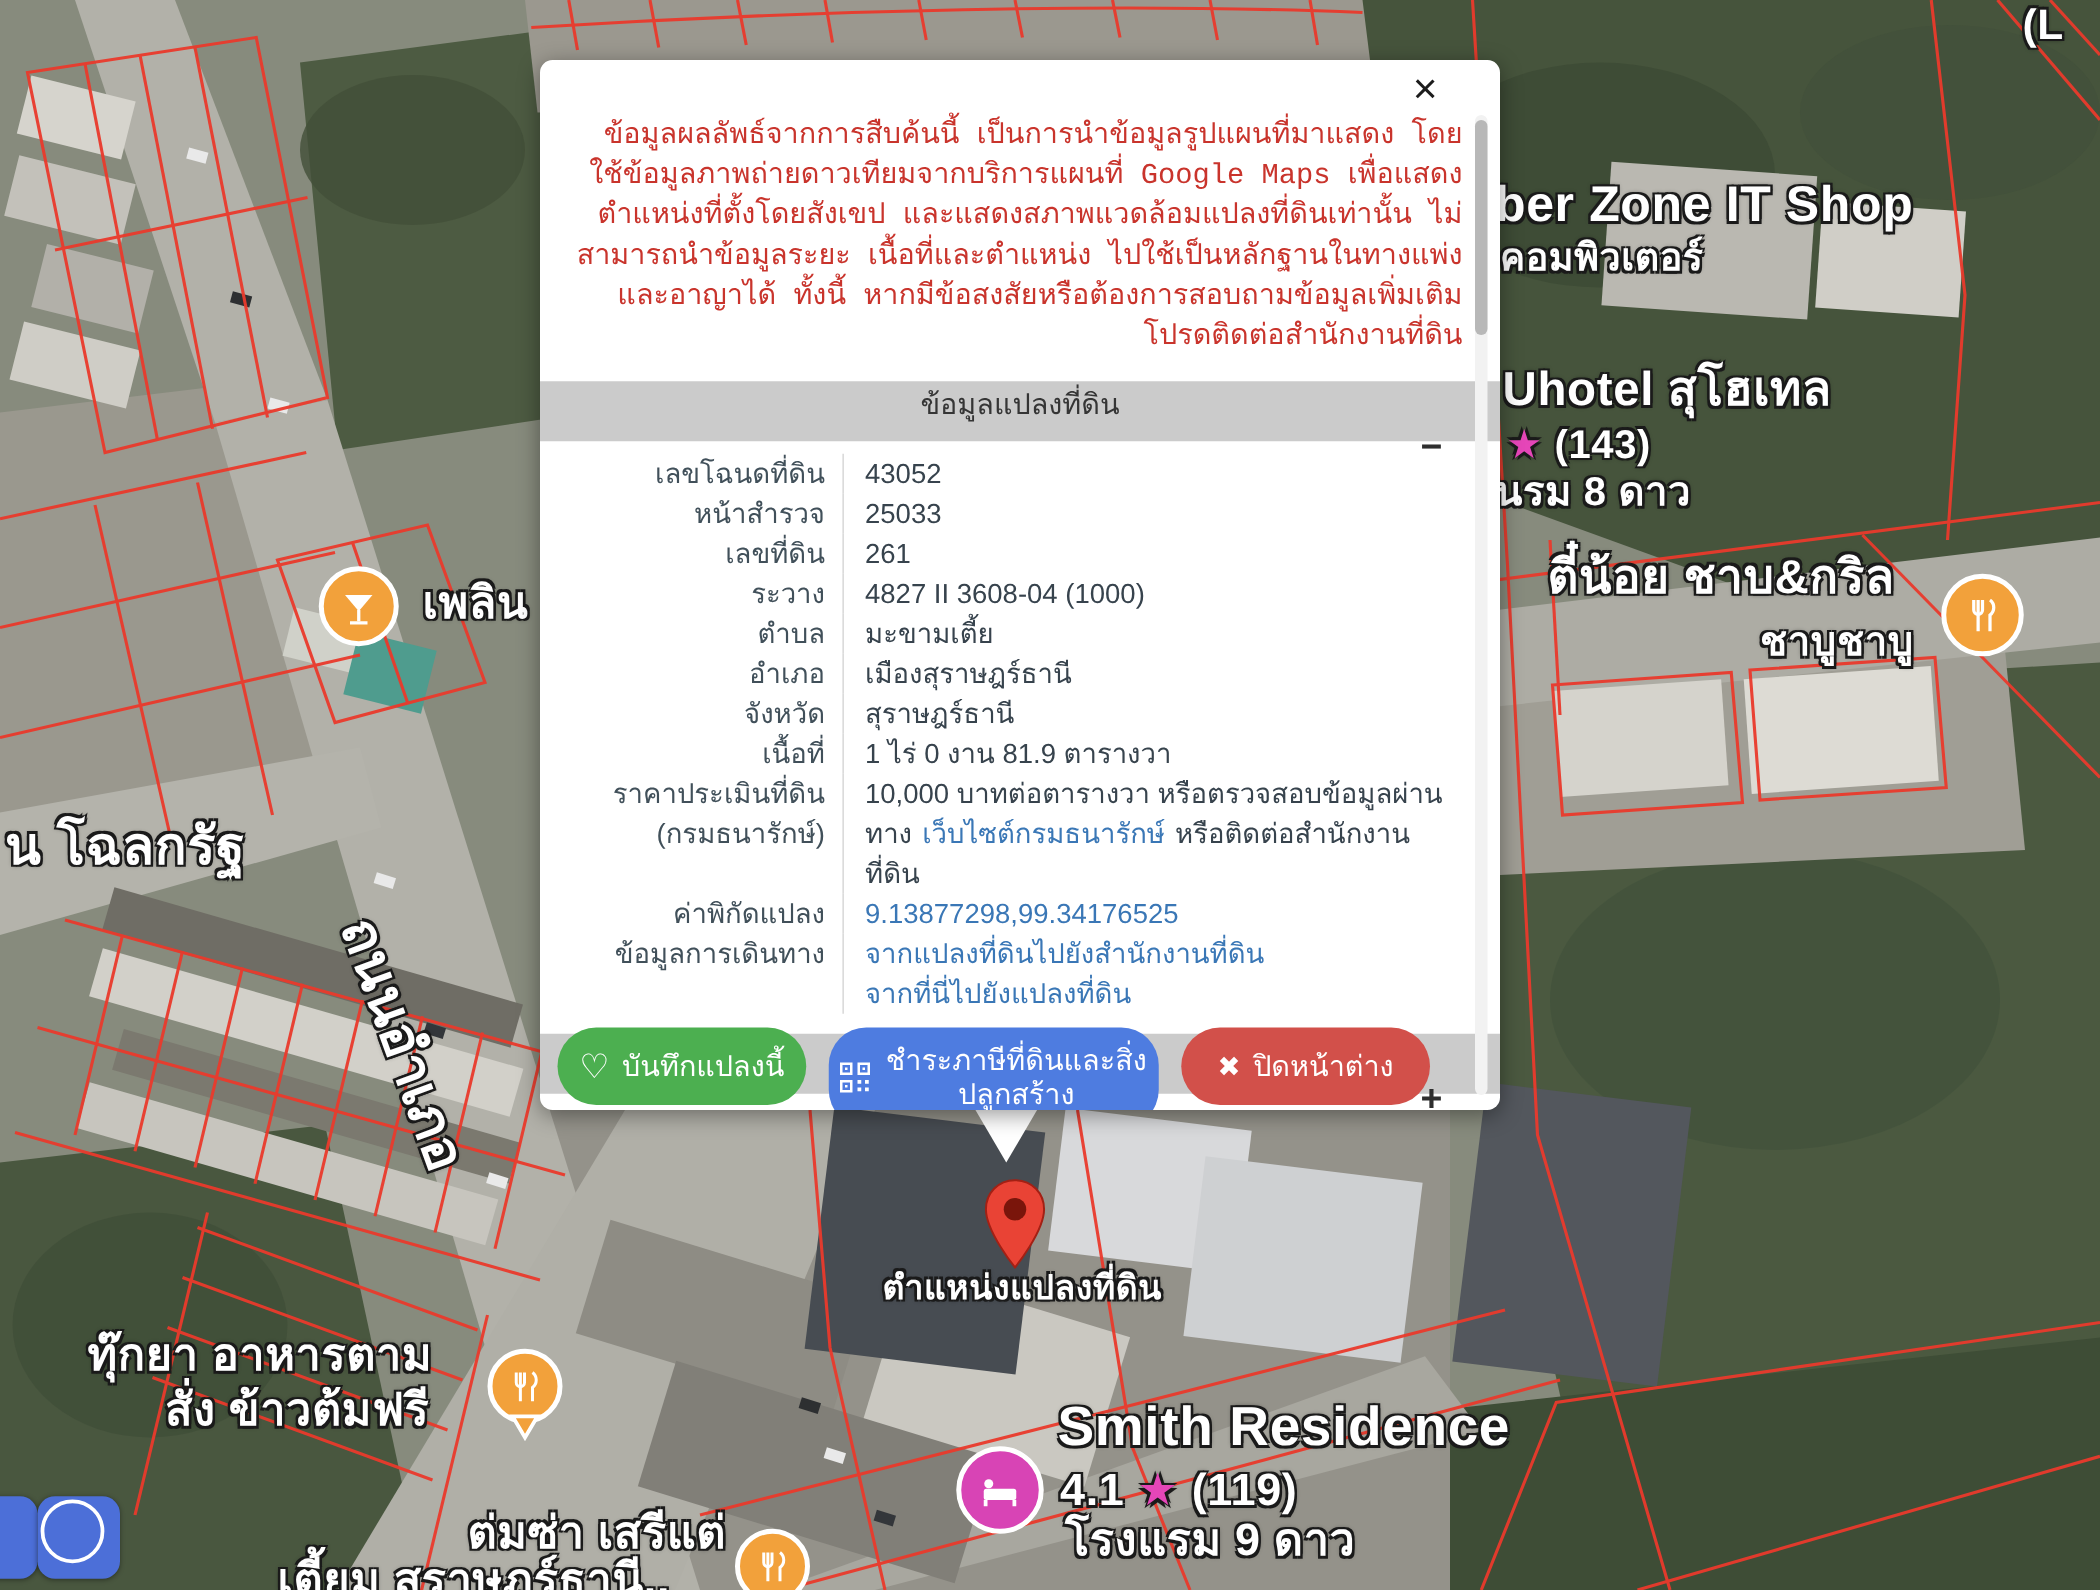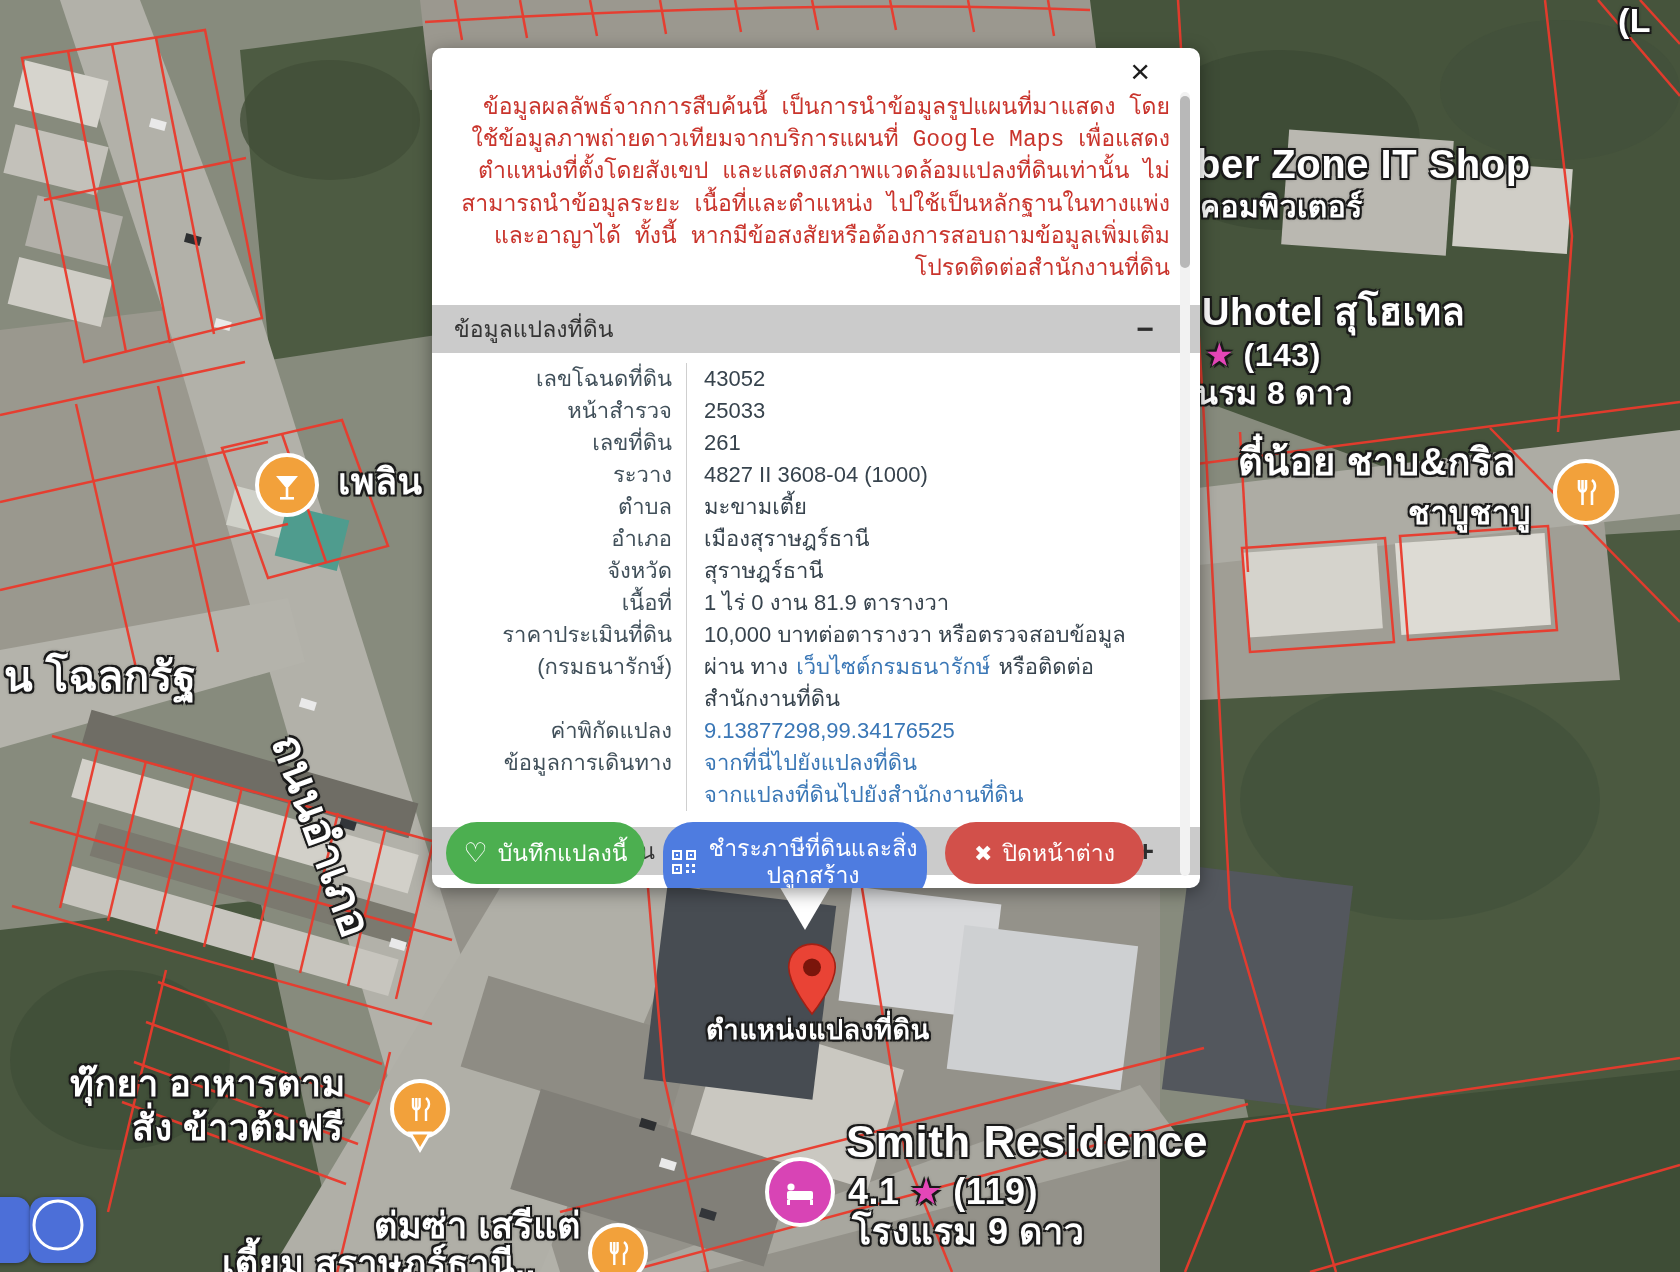--- a/index.html
+++ b/index.html
@@ -38,26 +38,26 @@
     cursor:pointer;z-index:3;font-weight:400;
   }
   .mscroll{position:absolute;top:44px;bottom:12px;right:10px;width:10px;background:#f2f2f2;border-radius:5px;z-index:3;}
   .mthumb{position:absolute;top:4px;left:0;width:10px;height:172px;background:#b8b8b8;border-radius:5px;}
   .warning{
     margin:44px 30px 0 26px;text-align:right;color:var(--warning-red);
     font-size:23px;line-height:1.4;font-weight:500;font-family:Liberation Mono, monospace;
   }
   .sec-head{
     margin-top:20px;background:var(--header-gray);height:48px;display:flex;align-items:center;
-    padding:0 22px;cursor:pointer;
+    padding:0 22px;cursor:pointer;flex-direction:column;
   }
   .sec-head.second{margin-top:16px;}
   .sec-title{font-size:23px;color:#353535;}
   .sec-toggle{margin-left:auto;font-size:30px;font-weight:bold;color:#2e2e2e;margin-right:24px;}
-  .ptable{padding:10px 44px 0 12px;font-size:22px;}
+  .ptable{padding:10px 44px 0 0;font-size:22px;}
   .prow{display:flex;}
   .plbl{width:228px;min-width:228px;text-align:right;padding-right:14px;line-height:32px;color:#41505a;}
   .pval{border-left:1px solid #cfcfcf;padding-left:17px;flex:1;line-height:32px;color:#37434d;}
   .pval a{color:var(--link-blue);text-decoration:none;}
   .pval a.blk{display:block;}
   .btns{
     position:absolute;left:14px;right:56px;bottom:-14px;display:flex;gap:18px;align-items:flex-start;
   }
   .btn{
     flex:1;border:none;border-radius:32px;color:#fff;font-size:23px;font-weight:500;
@@ -349,22 +349,22 @@
     </div>
     <div class="prow">
       <div class="plbl">ค่าพิกัดแปลง</div>
       <div class="pval">
         <a href="#">9.13877298,99.34176525</a>
       </div>
     </div>
     <div class="prow">
       <div class="plbl">ข้อมูลการเดินทาง</div>
       <div class="pval">
+        <a href="#" class="blk">จากแปลงที่ดินไปยังสำนักงานที่ดิน</a>
         <a href="#" class="blk">จากที่นี่ไปยังแปลงที่ดิน</a>
-        <a href="#" class="blk">จากแปลงที่ดินไปยังสำนักงานที่ดิน</a>
       </div>
     </div>
   </div>
 
   <div class="sec-head second">
     <span class="sec-title">ข้อมูลสำนักงานที่ดิน</span>
     <span class="sec-toggle">+</span>
   </div>
 
   <div class="btns">

